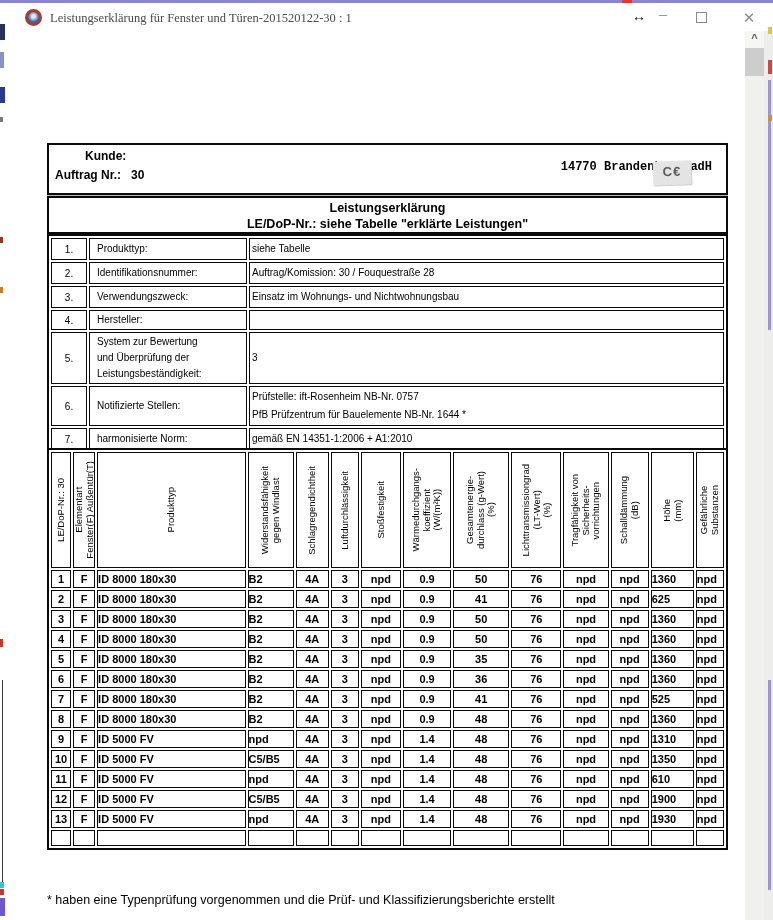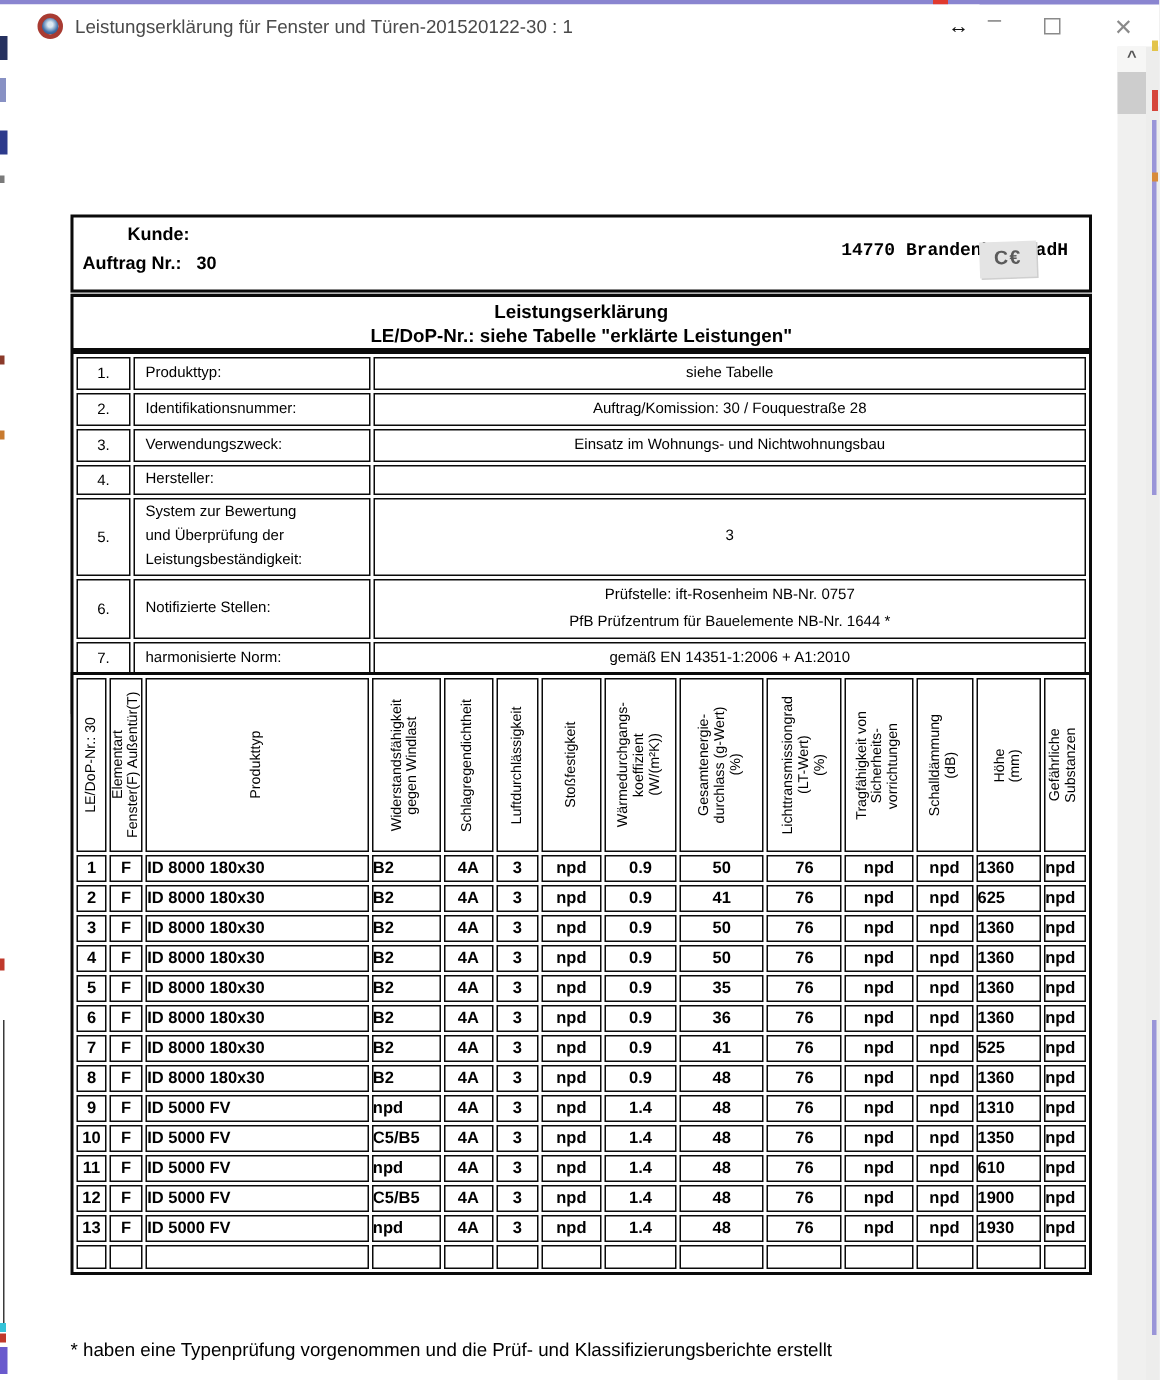--- a/index.html
+++ b/index.html
@@ -4,21 +4,21 @@
 <style>
   * { margin:0; padding:0; box-sizing:border-box; }
   html,body { background:#e8e8e8; }
   #window {
     position:relative; width:773px; height:920px; background:#ffffff;
     font-family:"Liberation Sans", sans-serif; color:#000; overflow:hidden;
   }
   
   .top-border { position:absolute; left:0; top:0; width:773px; height:3px; background:#8a85d0; }
   .top-border-red { position:absolute; left:622px; top:0; width:10px; height:3px; background:#e03a2f; }
-  .titlebar { position:absolute; left:0; top:3px; width:653px; height:28px; background:#ffffff; }
+  .titlebar { position:absolute; left:0; top:3px; width:653px; height:28px; background:#ffffff;font-family:Liberation Serif, serif; }
   .app-icon { position:absolute; left:25px; top:6px; width:17px; height:17px; border-radius:50%;
     border:3px solid #a83b32; background:radial-gradient(circle at 50% 40%, #dce9f2 0 20%, #3f6fa8 60%, #27486f 100%); }
   .win-title { position:absolute; left:50px; top:8px; font-size:12.5px; color:#4a4a4a; }
   .win-btn { position:absolute; top:6px; font-size:14px; color:#8a8a8a; width:22px; text-align:center; cursor:default; }
   .btn-resize { left:628px; color:#111; font-weight:bold; }
   .btn-min { left:652px; top:2px; font-size:16px; }
   .btn-max { left:696px; top:9px; width:11px; height:11px; border:1.5px solid #8a8a8a; font-size:0; }
   .btn-close { left:738px; font-size:15px; }
   
   .scrollbar { position:absolute; left:745px; top:31px; width:19px; height:889px; background:#f0f0ef; }
@@ -38,21 +38,21 @@
     box-shadow:1px 1px 0 #cfcfcf; text-align:center; font-size:13px; font-weight:bold; color:#5a5a5a;
     line-height:22px; letter-spacing:1px; transform:rotate(-2deg); }
   .title-block { left:47px; top:196px; width:681px; height:38px; text-align:center; font-weight:bold;
     font-size:12.5px; line-height:16px; padding-top:2px; }
   
   .info-table { position:absolute; left:47px; top:234px; width:681px; border:2px solid #0a0a0a;
     border-collapse:separate; border-spacing:2px; background:#fff; box-shadow:0 2px 0 #b8b8b8; }
   .info-table td { border:1.5px solid #0a0a0a; font-size:10px; height:16px; padding:1px 2px; vertical-align:middle; }
   .info-table td.i-num { width:36px; text-align:center; }
   .info-table td.i-label { width:158px; text-align:left; padding-left:7px; white-space:pre-line; line-height:16px; }
-  .info-table td.i-value { text-align:center; white-space:pre-line; line-height:18px; }
+  .info-table td.i-value { white-space:pre-line; line-height:18px; }
   
   .perf-table { position:absolute; left:47px; top:448px; width:681px; table-layout:fixed;
     border:2px solid #0a0a0a; border-collapse:separate; border-spacing:2px; background:#fff; }
   .perf-table th { height:116px; border:1.5px solid #0a0a0a; vertical-align:middle; text-align:center;
     font-weight:normal; background:#fff; padding:2px 0; }
   .vtext { writing-mode:vertical-rl; transform:rotate(180deg); white-space:pre-line; margin:0 auto;
     font-size:9.5px; line-height:10.5px; max-height:112px; }
   .perf-table td { border:1.5px solid #0a0a0a; height:16px; font-size:11px; font-weight:bold;
     text-align:center; padding:0 1px; overflow:hidden; line-height:16px; }
   .perf-table td.c-left { text-align:left; padding-left:0; }

